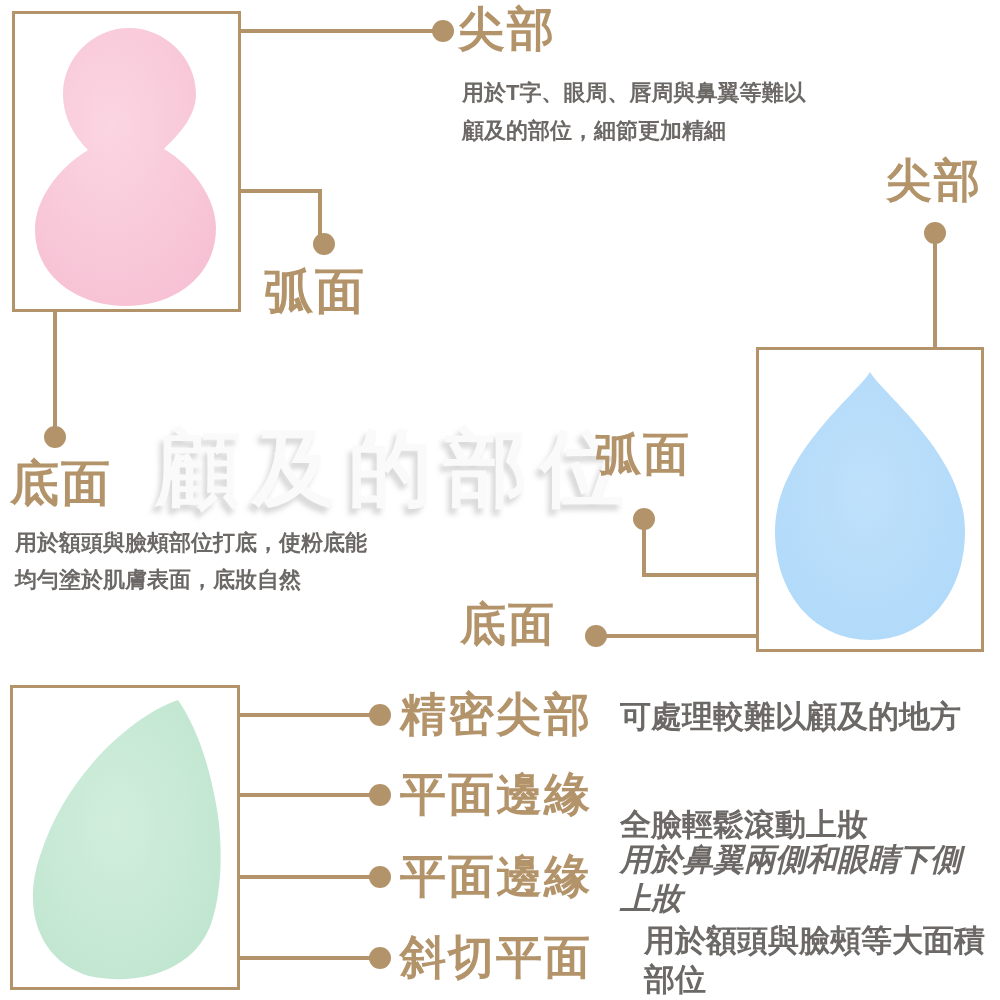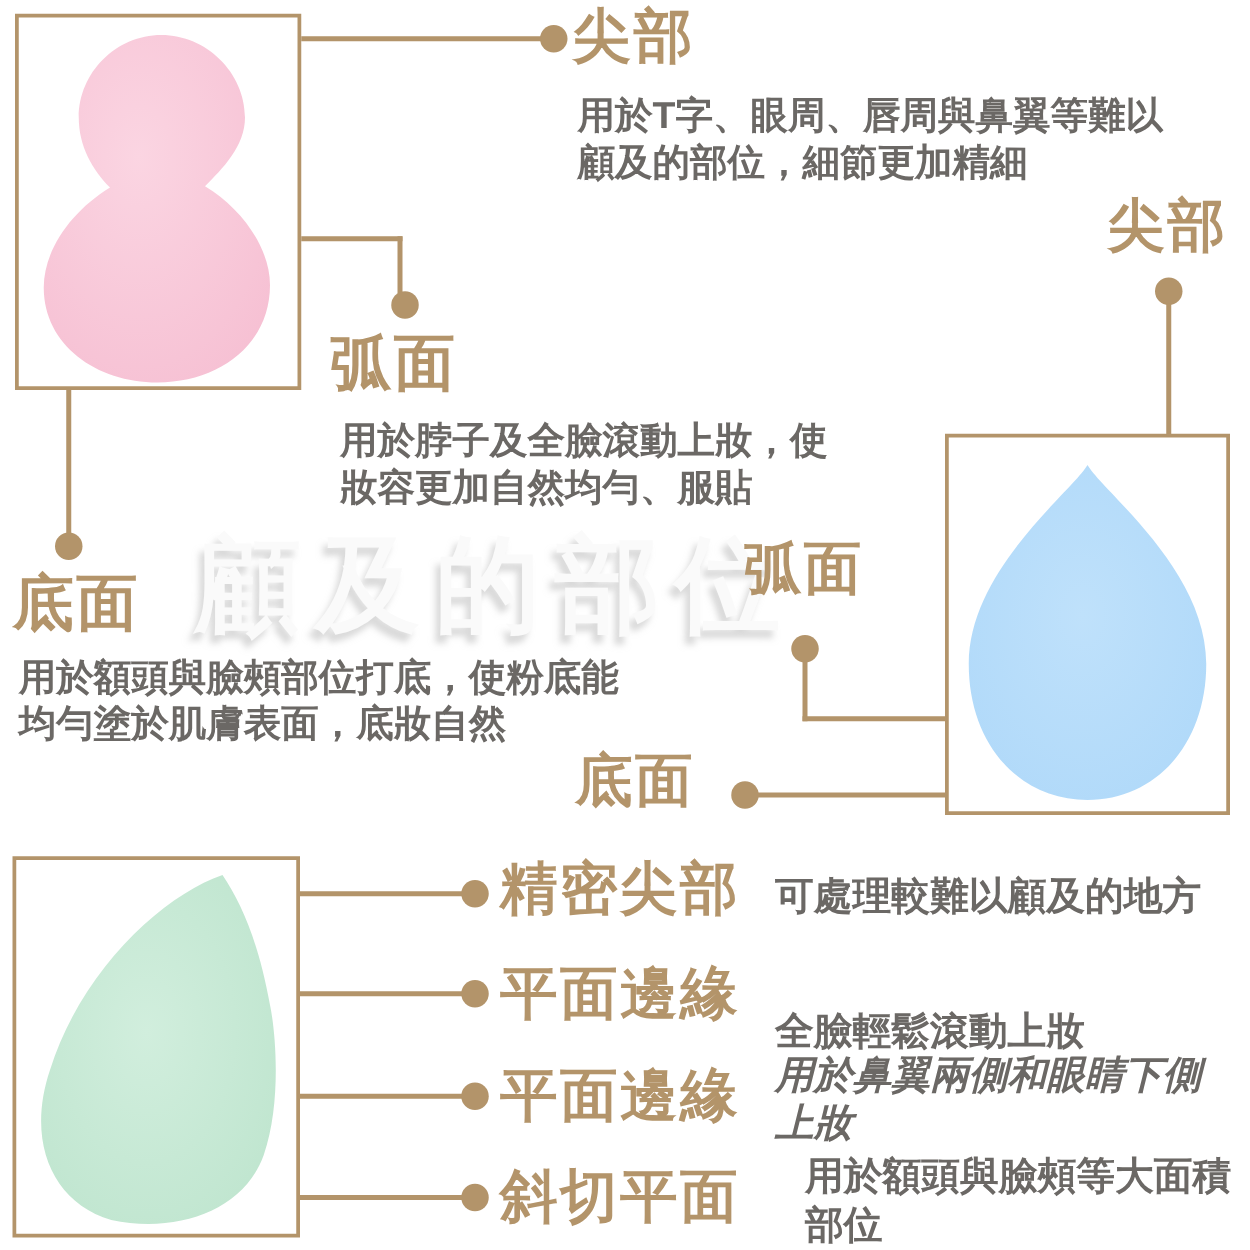--- a/index.html
+++ b/index.html
@@ -33,21 +33,21 @@
     font-weight:800;
     font-size:47px;
     letter-spacing:2px;
     line-height:1.05;
     white-space:nowrap;
   }
   .desc{
     position:absolute;
     color:var(--gray);
     font-weight:700;
-    font-size:30px;
+    font-size:22px;
     line-height:38px;
     white-space:pre-line;
   }
   .row-label{font-size:46px;}
   .row-desc{font-size:31px;line-height:39px;}
   .watermark{
     position:absolute;
     left:156px;top:412px;
     font-size:84px;
     font-weight:800;
@@ -88,22 +88,20 @@
   <div class="hline" style="left:241px;top:29px;width:195px;"></div>
   <div class="dot" style="left:432px;top:20px;"></div>
   <div class="gold-label" style="left:458px;top:4px;">尖部</div>
   <div class="desc" style="left:462px;top:74px;">用於T字、眼周、唇周與鼻翼等難以
 顧及的部位，細節更加精細</div>
 
   <div class="hline" style="left:241px;top:189px;width:81px;"></div>
   <div class="vline" style="left:318px;top:189px;height:46px;"></div>
   <div class="dot" style="left:313px;top:233px;"></div>
   <div class="gold-label" style="left:264px;top:266px;font-size:49px;">弧面</div>
-  <div class="desc" style="left:272px;top:334px;">用於脖子及全臉滾動上妝，使
-妝容更加自然均勻、服貼</div>
 
   <div class="vline" style="left:53px;top:312px;height:115px;"></div>
   <div class="dot" style="left:44px;top:426px;"></div>
   <div class="gold-label" style="left:10px;top:458px;font-size:49px;">底面</div>
   <div class="desc" style="left:15px;top:524px;line-height:37px;font-family:Liberation Serif, serif;">用於額頭與臉頰部位打底，使粉底能
 均勻塗於肌膚表面，底妝自然</div>
 
   <div class="photo-box" style="left:756px;top:347px;width:228px;height:305px;">
     <svg viewBox="0 0 222 299">
       <defs>
@@ -152,21 +150,21 @@
 
   <div class="hline" style="left:240px;top:713px;width:132px;"></div>
   <div class="dot" style="left:369px;top:704px;"></div>
   <div class="hline" style="left:240px;top:793px;width:132px;"></div>
   <div class="dot" style="left:369px;top:784px;"></div>
   <div class="hline" style="left:240px;top:875px;width:132px;"></div>
   <div class="dot" style="left:369px;top:866px;"></div>
   <div class="hline" style="left:240px;top:956px;width:132px;"></div>
   <div class="dot" style="left:369px;top:947px;"></div>
 
-  <div class="gold-label row-label" style="left:400px;top:690px;font-family:Liberation Mono, monospace;">精密尖部</div>
+  <div class="gold-label row-label" style="left:400px;top:690px;">精密尖部</div>
   <div class="desc row-desc" style="left:620px;top:697px;">可處理較難以顧及的地方</div>
 
   <div class="gold-label row-label" style="left:400px;top:770px;">平面邊緣</div>
   <div class="desc row-desc" style="left:620px;top:777px;margin-top:28px;">全臉輕鬆滾動上妝</div>
 
   <div class="gold-label row-label" style="left:400px;top:852px;">平面邊緣</div>
   <div class="desc row-desc" style="left:620px;top:840px;font-style:italic;">用於鼻翼兩側和眼睛下側
 上妝</div>
 
   <div class="gold-label row-label" style="left:400px;top:933px;">斜切平面</div>

